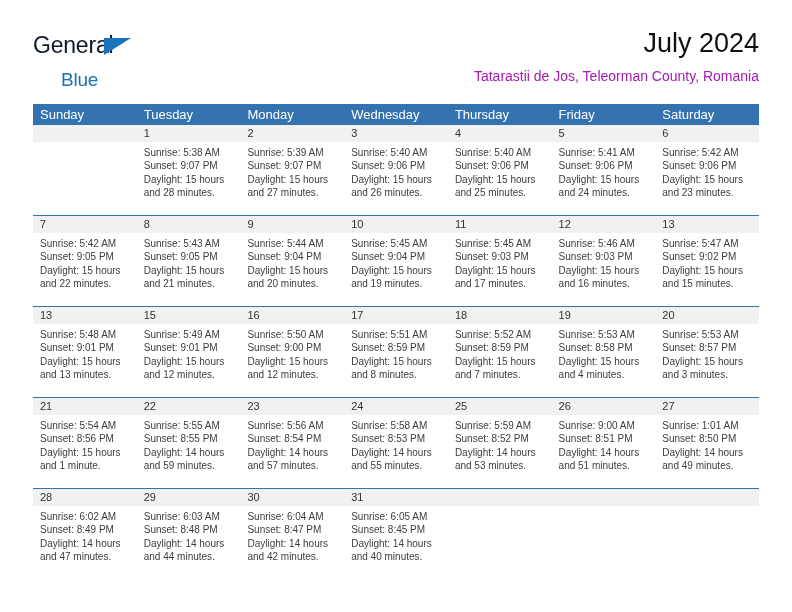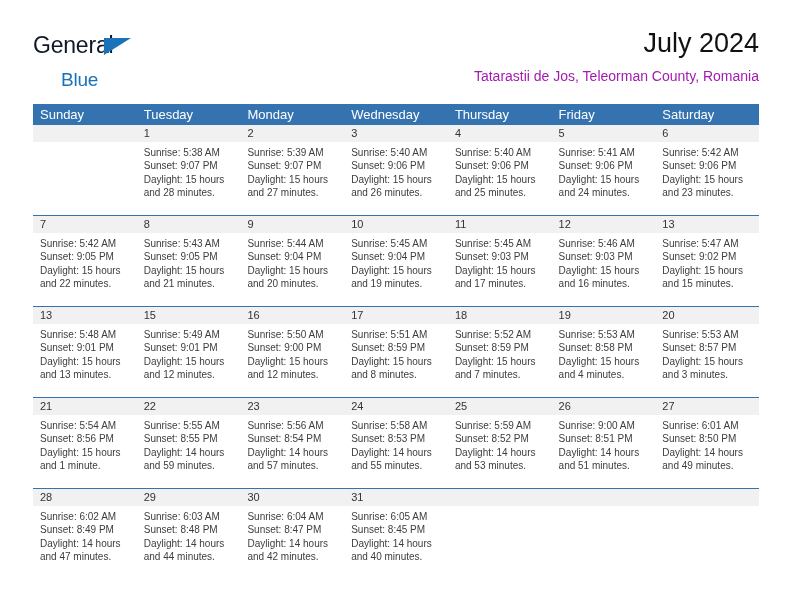--- a/index.html
+++ b/index.html
@@ -418,21 +418,21 @@
             <div class="cell-body">
               <div>Sunrise: 9:00 AM</div>
               <div>Sunset: 8:51 PM</div>
               <div>Daylight: 14 hours</div>
               <div>and 51 minutes.</div>
             </div>
           </div>
           <div class="cell">
             <div class="daynum-band">27</div>
             <div class="cell-body">
-              <div>Sunrise: 6:01 AM</div>
+              <div>Sunrise: 1:01 AM</div>
               <div>Sunset: 8:50 PM</div>
               <div>Daylight: 14 hours</div>
               <div>and 49 minutes.</div>
             </div>
           </div>
         </div>
         <div class="week">
           <div class="cell">
             <div class="daynum-band">28</div>
             <div class="cell-body">

